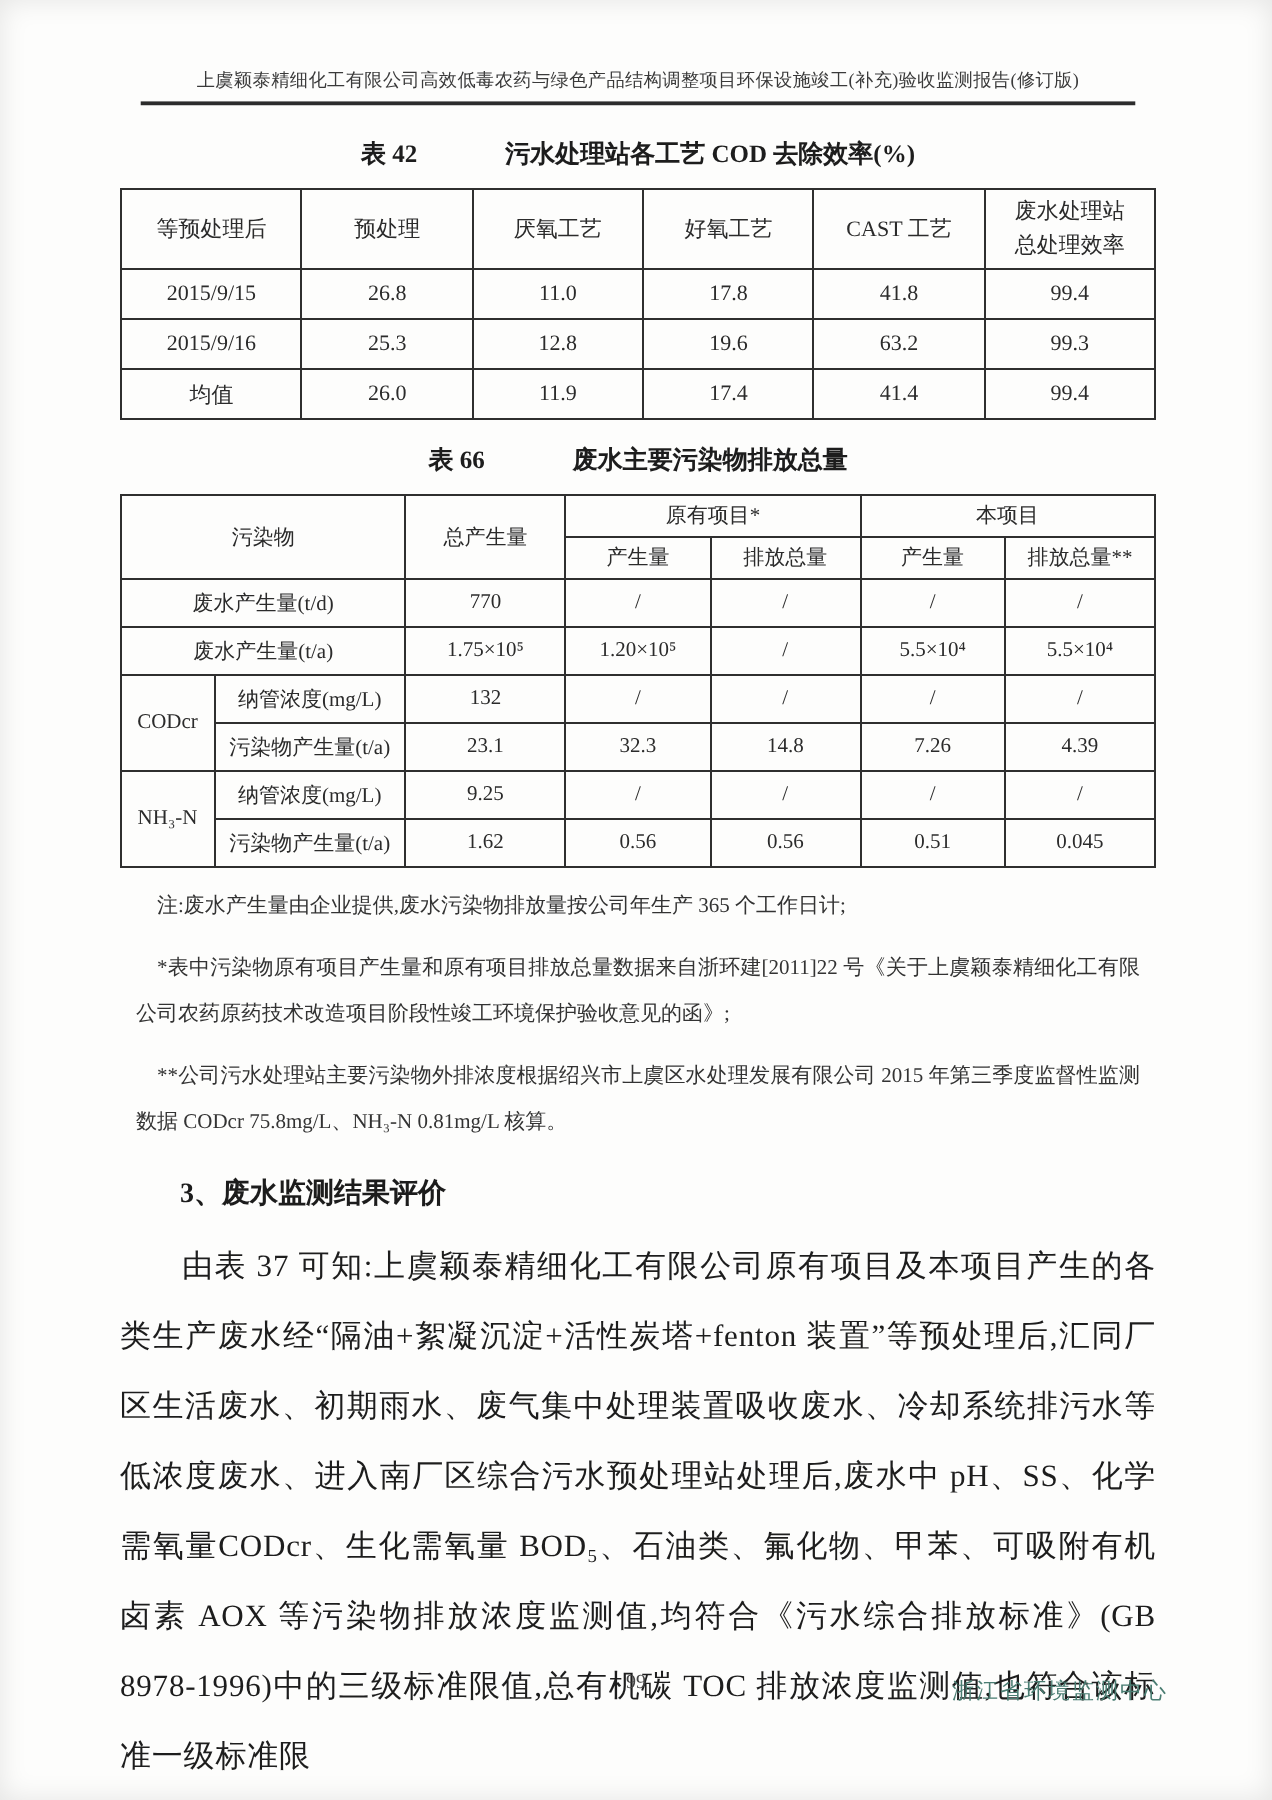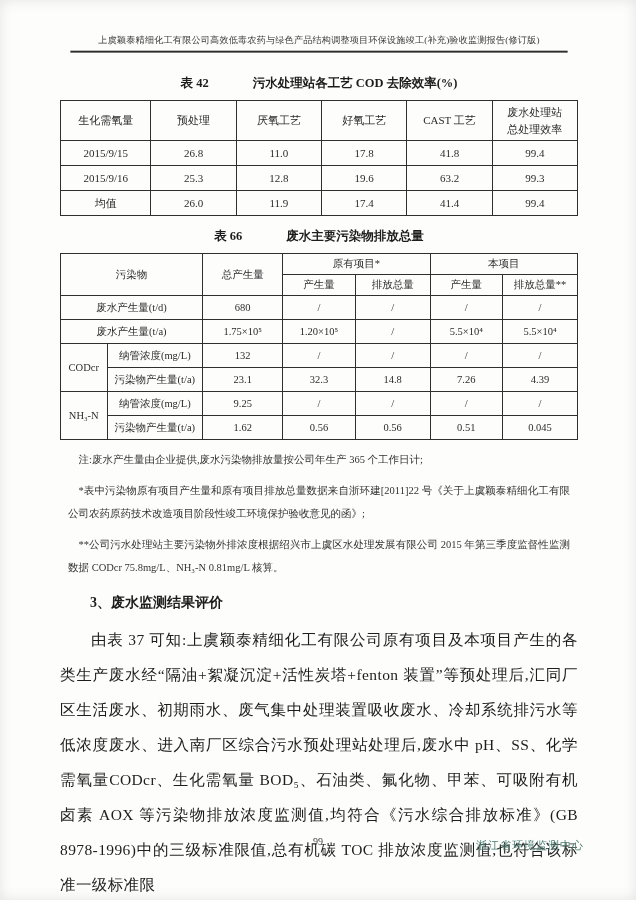--- a/index.html
+++ b/index.html
@@ -11,21 +11,21 @@
   .page{position:absolute;inset:0;padding:34px 58px 0 60px;box-sizing:border-box;}
 
   .running-header{
     text-align:center;font-size:9.5px;color:#3a3a3a;letter-spacing:0.2px;
     padding-bottom:4px;border-bottom:2px solid #2c2c2c;white-space:nowrap;
     transform:scale(0.96);transform-origin:center;
   }
 
   .caption{display:flex;justify-content:center;gap:44px;font-weight:bold;
     font-size:12.5px;color:#1d1d1d;}
-  .caption42{margin-top:22px;margin-bottom:8px;}
+  .caption42{margin-top:16px;margin-bottom:8px;}
   .caption43{margin-top:12px;margin-bottom:8px;}
 
   table{width:100%;border-collapse:collapse;table-layout:fixed;color:#2b2b2b;}
   td,th{border:1px solid #2f2f2f;text-align:center;vertical-align:middle;
     font-weight:normal;padding:1px 2px;overflow:hidden;}
   .t42 td,.t42 th{font-size:11px;}
   .t42 .hdr{height:40px;}
   .t42 .row{height:25px;padding-left:21px;}
   .t42 .two-line{line-height:1.5;}
   .t43 td,.t43 th{font-size:10.5px;}
@@ -67,21 +67,21 @@
     <colgroup>
       <col style="width:17.5%">
         <col style="width:16.5%">
         <col style="width:16.5%">
       <col style="width:16.5%">
         <col style="width:16.5%">
         <col style="width:16.5%">
     </colgroup>
     <tbody>
       <tr class="hdr">
-        <th>生化需氧量</th>
+        <th>等预处理后</th>
         <th>预处理</th>
         <th>厌氧工艺</th>
         <th>好氧工艺</th>
         <th>CAST 工艺</th>
         <th>
           <div class="two-line">
             <div>废水处理站</div>
             <div>总处理效率</div>
           </div>
         </th>
@@ -136,21 +136,21 @@
         <th colspan="2">本项目</th>
       </tr>
       <tr class="hrow">
         <th>产生量</th>
         <th>排放总量</th>
         <th>产生量</th>
         <th>排放总量**</th>
       </tr>
       <tr class="drow">
         <td colspan="2">废水产生量(t/d)</td>
-        <td>680</td>
+        <td>770</td>
         <td>/</td>
         <td>/</td>
         <td>/</td>
         <td>/</td>
       </tr>
       <tr class="drow">
         <td colspan="2">废水产生量(t/a)</td>
         <td>1.75×10⁵</td>
         <td>1.20×10⁵</td>
         <td>/</td>

